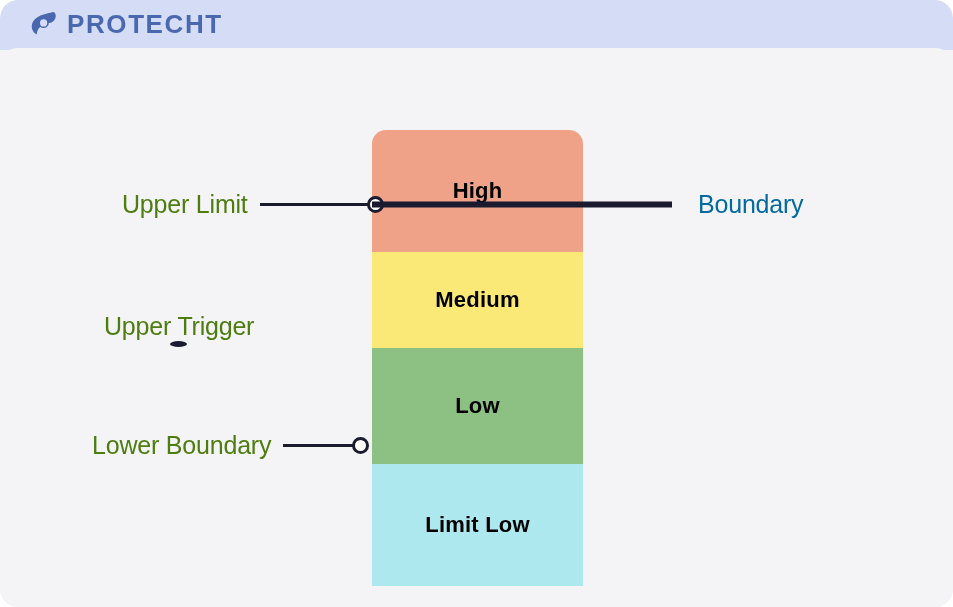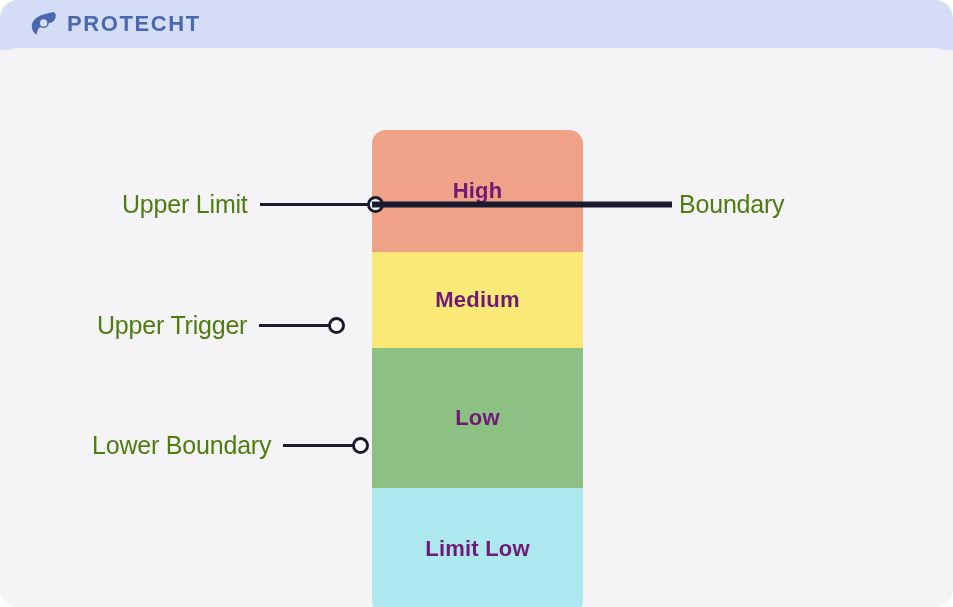--- a/index.html
+++ b/index.html
@@ -40,21 +40,21 @@
     display: flex;
     align-items: center;
     gap: 9px;
   }
   .logo-mark {
     width: 30px;
     height: 30px;
     display: block;
   }
   .logo-word {
-    font-size: 22px;
+    font-size: 26px;
     font-weight: bold;
     letter-spacing: 1.6px;
     color: #4a68b0;
     line-height: 1;
     font-family: "Liberation Sans", sans-serif;
   }
 
   
   .body {
     position: absolute;
@@ -77,27 +77,27 @@
     overflow: hidden;
     display: flex;
     flex-direction: column;
   }
   .band {
     display: flex;
     align-items: center;
     justify-content: center;
     font-size: 22px;
     font-weight: bold;
-    color: #701a75;
+    color: #000000;
     letter-spacing: 0.2px;
     font-family: "Liberation Sans", sans-serif;
   }
   .band-high    { height: 122px; }
   .band-medium  { height: 96px; }
-  .band-low     { height: 140px; }
+  .band-low     { height: 116px; }
   .band-verylow { height: 122px; }
 
   
   .connector {
     position: absolute;
     display: flex;
     align-items: center;
     height: 26px;
     transform: translateY(-50%);
   }
@@ -129,23 +129,23 @@
     display: flex;
     align-items: center;
     transform: translateY(-50%);
   }
   .boundary-line {
     height: 6px;
     background: #1b1b2f;
   }
   .boundary-label {
     font-size: 25px;
-    color: #4d7c0f;
+    color: #0369a1;
     white-space: nowrap;
-    margin-left: 7px;
+    margin-left: 26px;
     font-family: "Liberation Sans", sans-serif;
     letter-spacing: -0.2px;
     text-align: center;
   }
 </style>
 </head>
 <body>
 
 <div class="card">
 
@@ -181,21 +181,21 @@
         <span>Limit Low</span>
       </div>
     </div>
 
     <div class="connector" style="left:122px; top:156px;">
       <span class="connector-label">Upper Limit</span>
       <span class="connector-line" style="width:108px;"></span>
       <span class="connector-dot"></span>
     </div>
 
-    <div class="connector" style="left:97px; top:277px;">
+    <div class="connector" style="left:104px; top:277px;flex-direction:column;">
       <span class="connector-label">Upper Trigger</span>
       <span class="connector-line" style="width:70px;"></span>
       <span class="connector-dot"></span>
     </div>
 
     <div class="connector" style="left:92px; top:397px;">
       <span class="connector-label">Lower Boundary</span>
       <span class="connector-line" style="width:70px;"></span>
       <span class="connector-dot"></span>
     </div>

